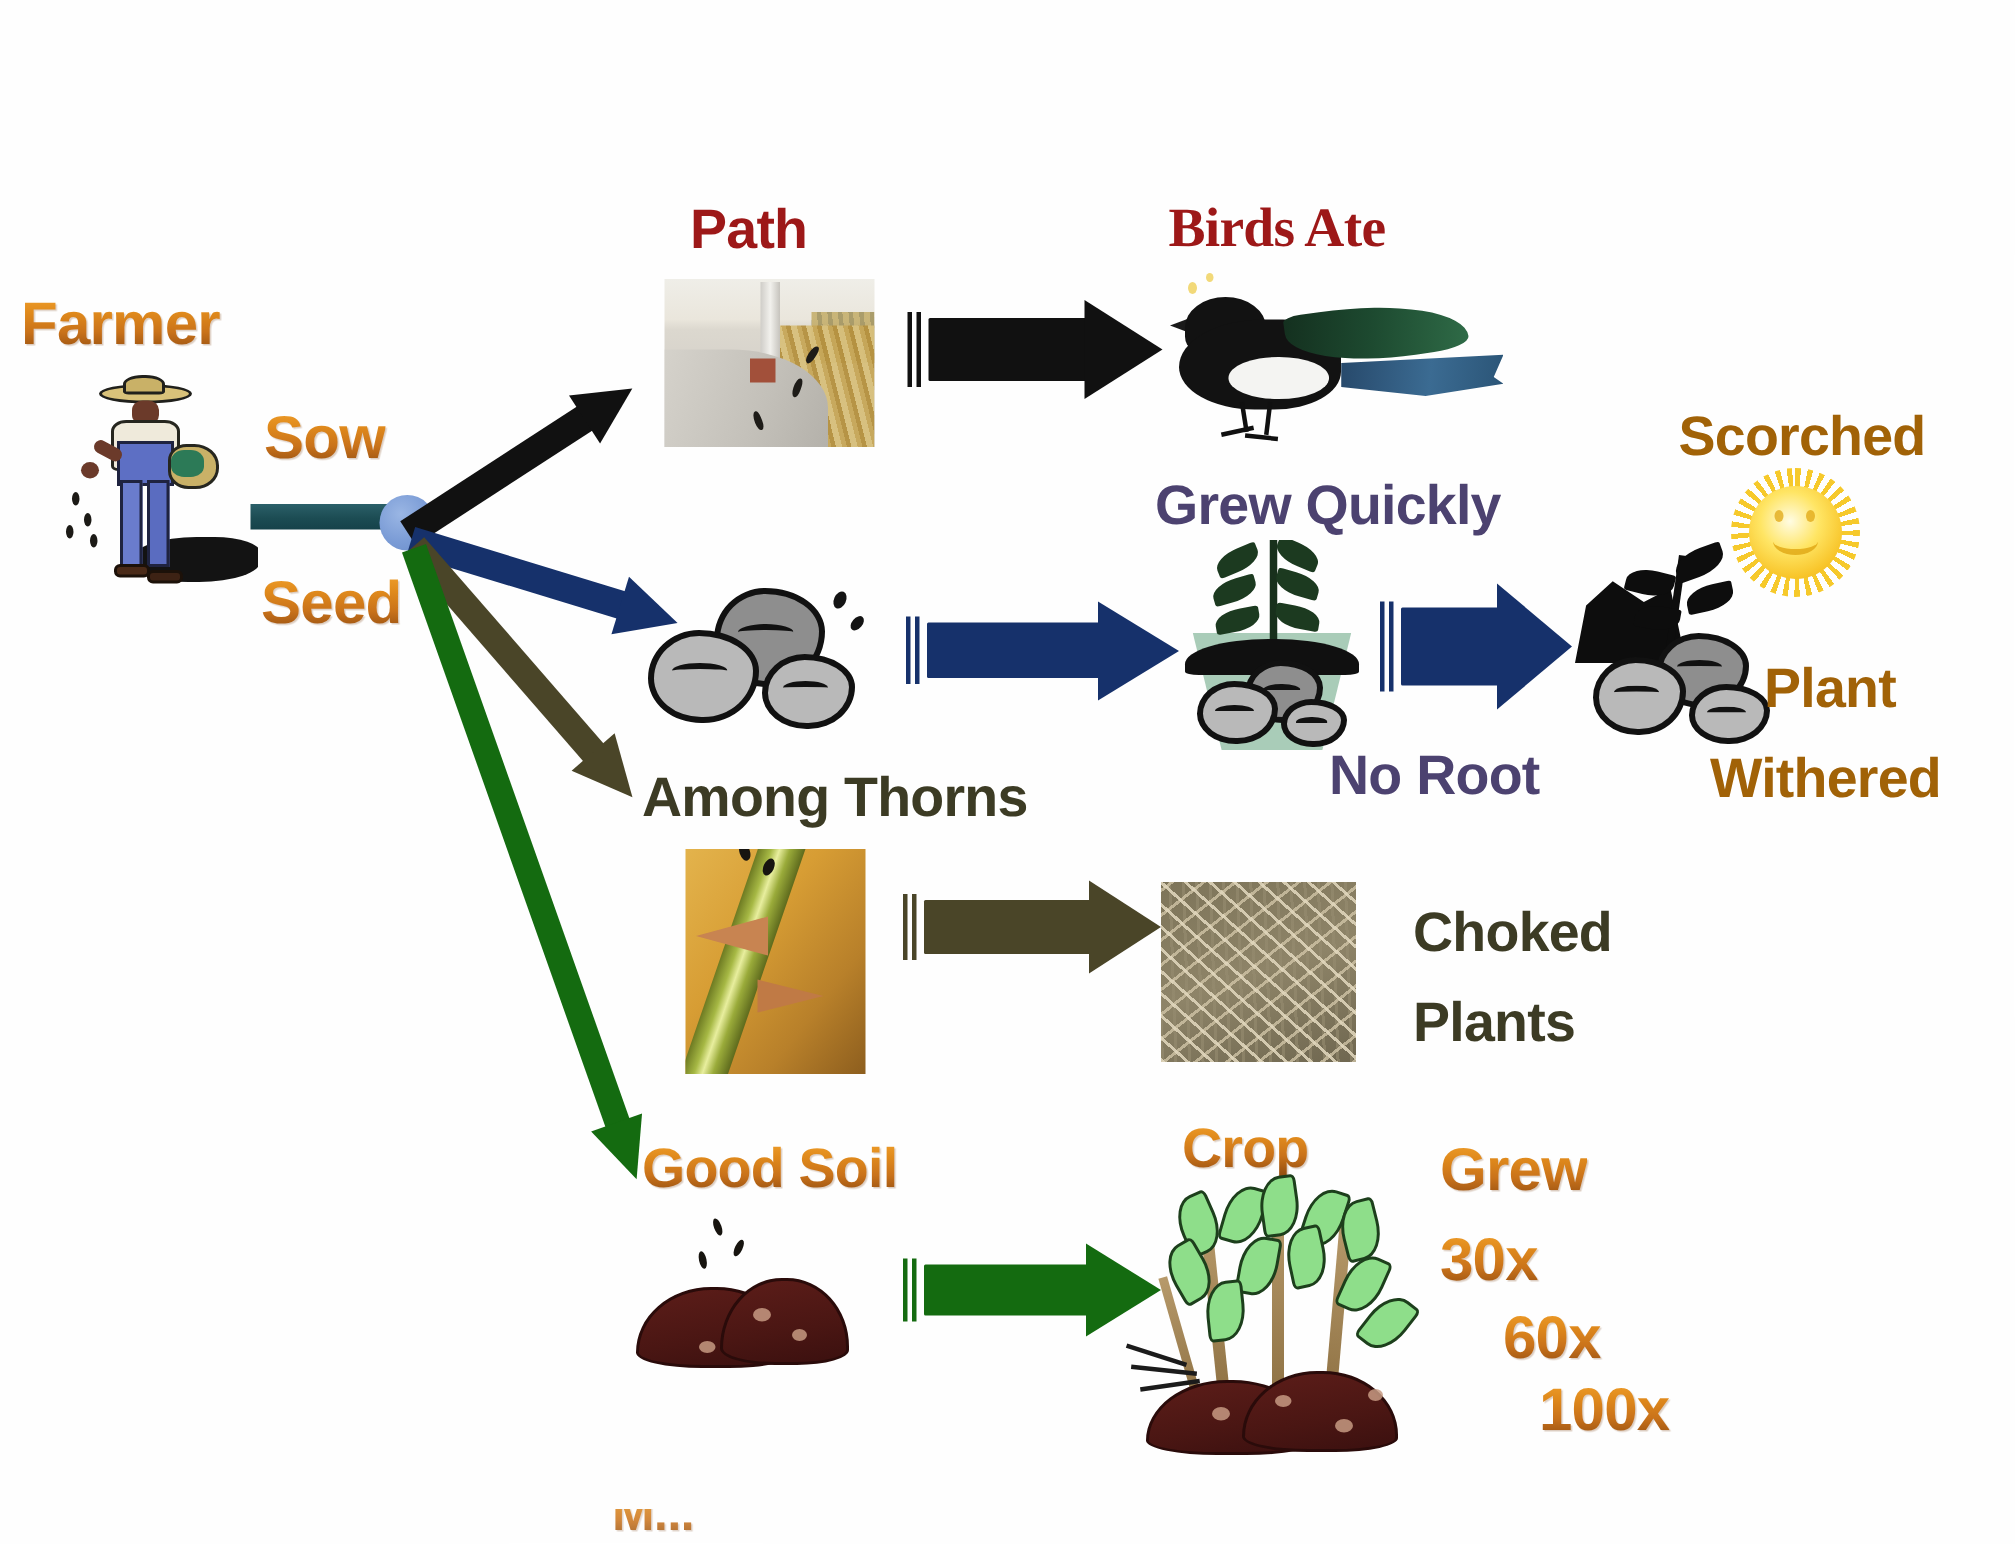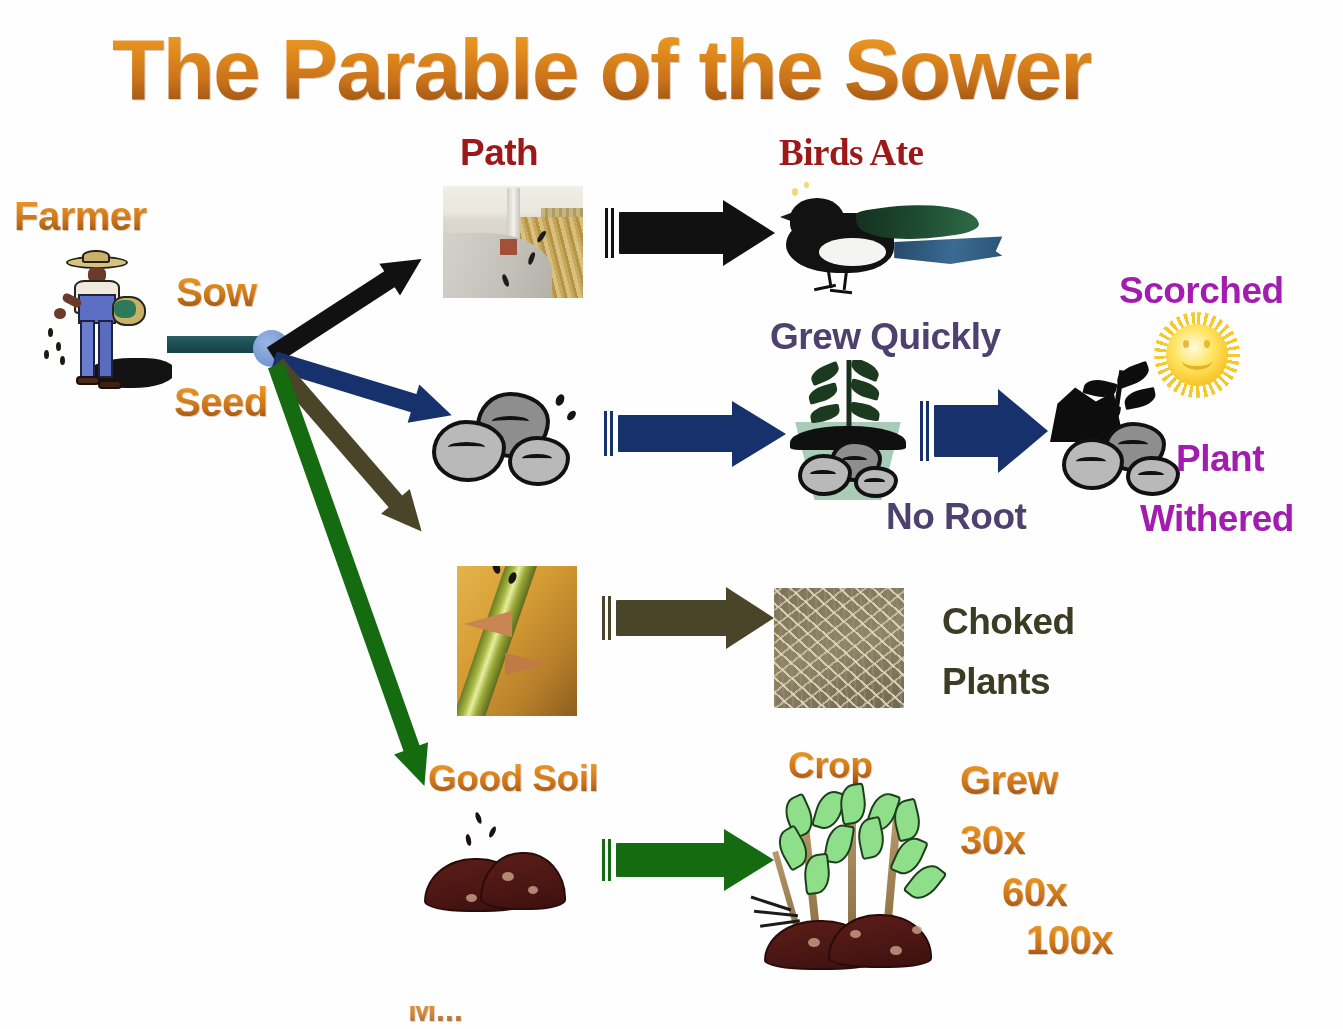--- a/index.html
+++ b/index.html
@@ -28,21 +28,21 @@
     color: #d9831a;
     background: linear-gradient(180deg,#f0a02c 0%,#e08a1c 30%,#c9721a 62%,#8d4a10 100%);
     -webkit-background-clip: text;
     background-clip: text;
     -webkit-text-fill-color: transparent;
     text-shadow: 0 0 0 rgba(0,0,0,0);
     filter: drop-shadow(1px 1px 0 rgba(120,60,10,.25));
   }
   .darkred  { color: #9d1818; }
   .purple   { color: #4c4270; }
-  .navytxt  { color: #a21caf; }
+  .navytxt  { color: #a16207; }
   .olivetxt { color: #3c3b24; }
 
   #title {
     left: 112px; top: 26px;
     font-size: 86px;
     letter-spacing: -2px;
   }
 
   
   .harrow { position: absolute; }
@@ -239,21 +239,20 @@
     background:#8ede8a; border:2px solid #1d3f1c;
     border-radius: 58% 12% 58% 12%;
   }
   #crop .root { position:absolute; height:3px; background:#1b1b1b; }
 </style>
 </head>
 <body>
 
 <div id="stage">
 
-  <div class="lbl orange" id="title">The Parable of the Sower</div>
 
   <div class="lbl orange" style="left:14px; top:196px; font-size:40px;">Farmer</div>
 
   <div class="pic" id="farmer" style="left:42px; top:250px; width:130px; height:145px;">
 
     <div style="position:absolute;left:46px;top:108px;width:86px;height:30px;background:#131313;border-radius:50% 36% 48% 44%;"></div>
 
     <div style="position:absolute;left:24px;top:6px;width:62px;height:13px;background:#d9c27a;border:2px solid #20201c;border-radius:50%;"></div>
     <div style="position:absolute;left:40px;top:0px;width:28px;height:13px;background:#c9b167;border:2px solid #20201c;border-radius:46% 46% 14% 14%;"></div>
 
@@ -407,20 +406,21 @@
     <div class="rockgrp" style="position:absolute; left:12px; top:56px; width:122px; height:74px;">
       <div class="rock dark" style="left:42px; top:0px; width:62px; height:50px;"></div>
       <div class="rock" style="left:0px; top:16px; width:62px; height:52px;"></div>
       <div class="rock" style="left:64px; top:34px; width:54px; height:40px;"></div>
     </div>
   </div>
 
   <div class="lbl navytxt" style="left:1176px; top:440px; font-size:37px;">Plant</div>
   <div class="lbl navytxt" style="left:1140px; top:500px; font-size:37px;">Withered</div>
 
+  <div class="lbl olivetxt" style="left:428px; top:513px; font-size:37px;">Among Thorns</div>
 
   <div class="pic" id="pic-thorn" style="left:457px; top:566px; width:120px; height:150px;">
     <div class="stem"></div>
     <div class="spike1"></div>
     <div class="spike2"></div>
     <div class="sd" style="left:36px; top:-4px; transform:rotate(-18deg);"></div>
     <div class="sd" style="left:52px; top:6px; transform:rotate(24deg);"></div>
   </div>
 
   <div class="harrow" style="left:602px; top:600px; width:172px; height:36px;">

